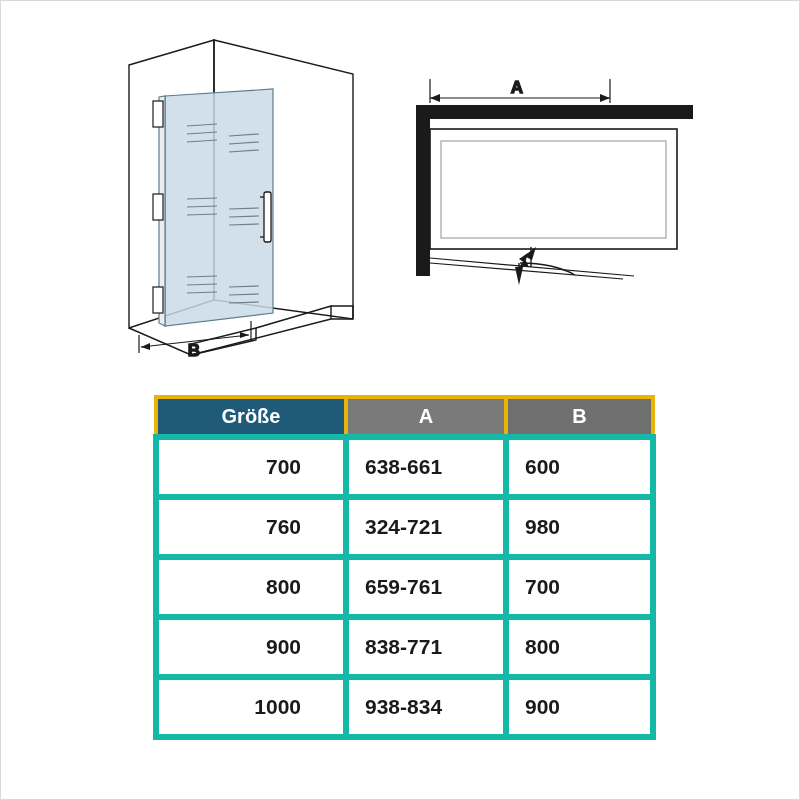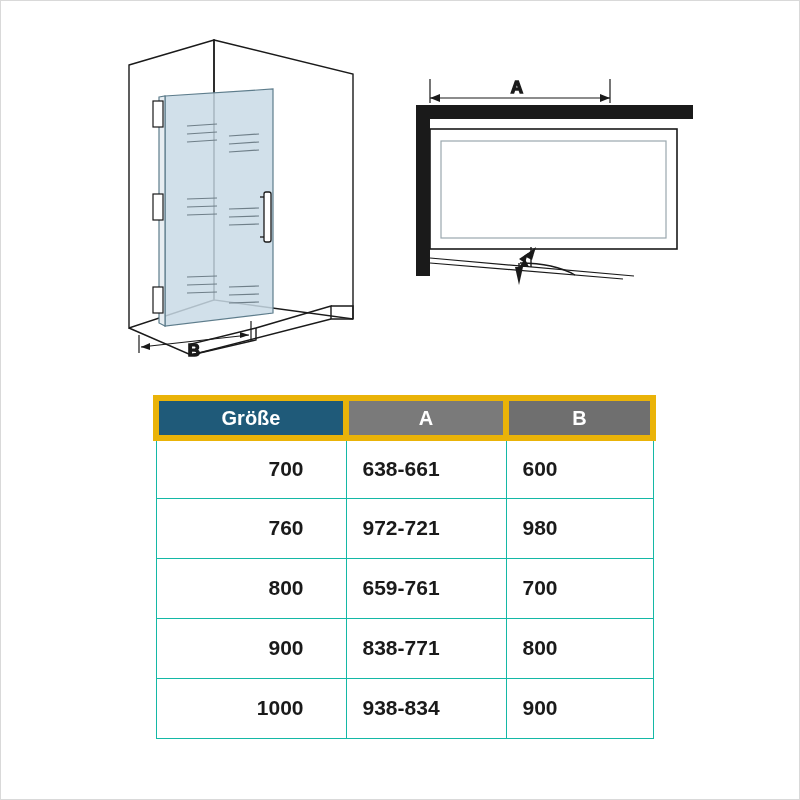--- a/index.html
+++ b/index.html
@@ -35,34 +35,34 @@
   
   #size-table {
     position: absolute;
     left: 152px;
     top: 394px;
     width: 497px;
     border-collapse: collapse;
     table-layout: fixed;
   }
   #size-table th, #size-table td {
-    border: 1px solid #14b8a6;
+    border: 6px solid #14b8a6;
     height: 60px;
     font-size: 21px;
     font-weight: bold;
     color: #1a1a1a;
     padding: 0 16px;
     box-sizing: border-box;
   }
   #size-table thead th {
     height: 40px;
     color: #ffffff;
     font-size: 20px;
     text-align: center;
-    border: 6px solid #eab308;
+    border: 4px solid #eab308;
   }
   th.head-size {
     background: #1f5a79;
     width: 190px;
   }
   th.head-a {
     background: #7a7a7a;
     width: 160px;
   }
   th.head-b {
@@ -206,21 +206,21 @@
       </tr>
     </thead>
     <tbody>
       <tr>
         <td class="c-size">700</td>
         <td class="c-a">638-661</td>
         <td class="c-b">600</td>
       </tr>
       <tr>
         <td class="c-size">760</td>
-        <td class="c-a">972-721</td>
+        <td class="c-a">324-721</td>
         <td class="c-b">980</td>
       </tr>
       <tr>
         <td class="c-size">800</td>
         <td class="c-a">659-761</td>
         <td class="c-b">700</td>
       </tr>
       <tr>
         <td class="c-size">900</td>
         <td class="c-a">838-771</td>

